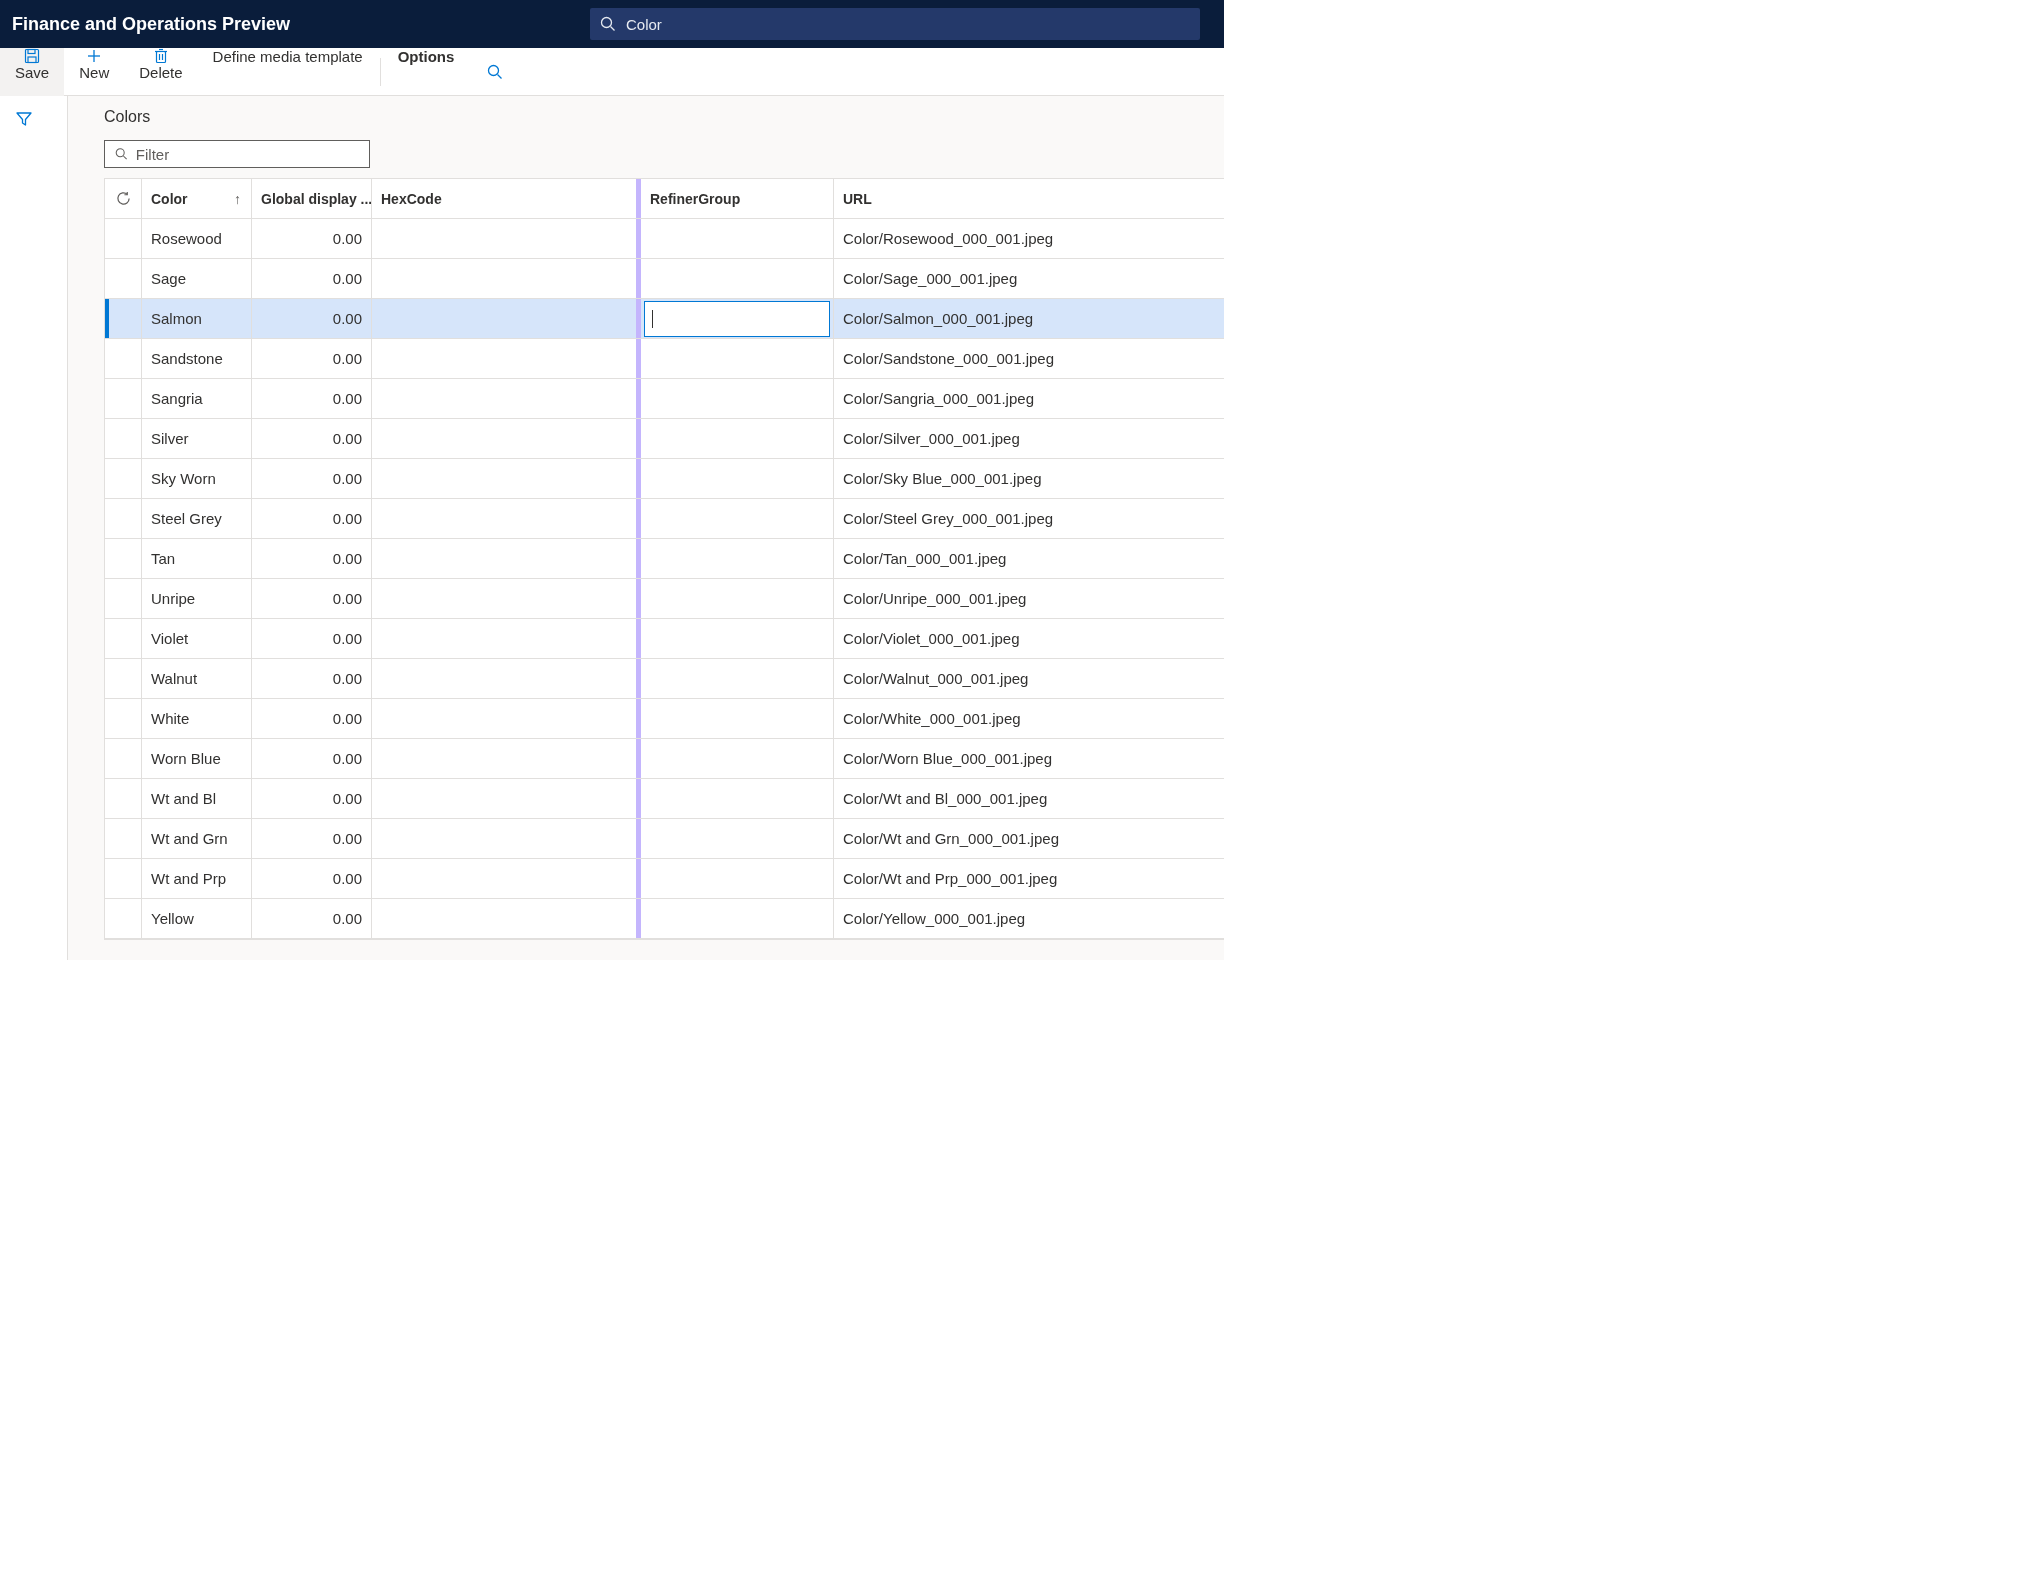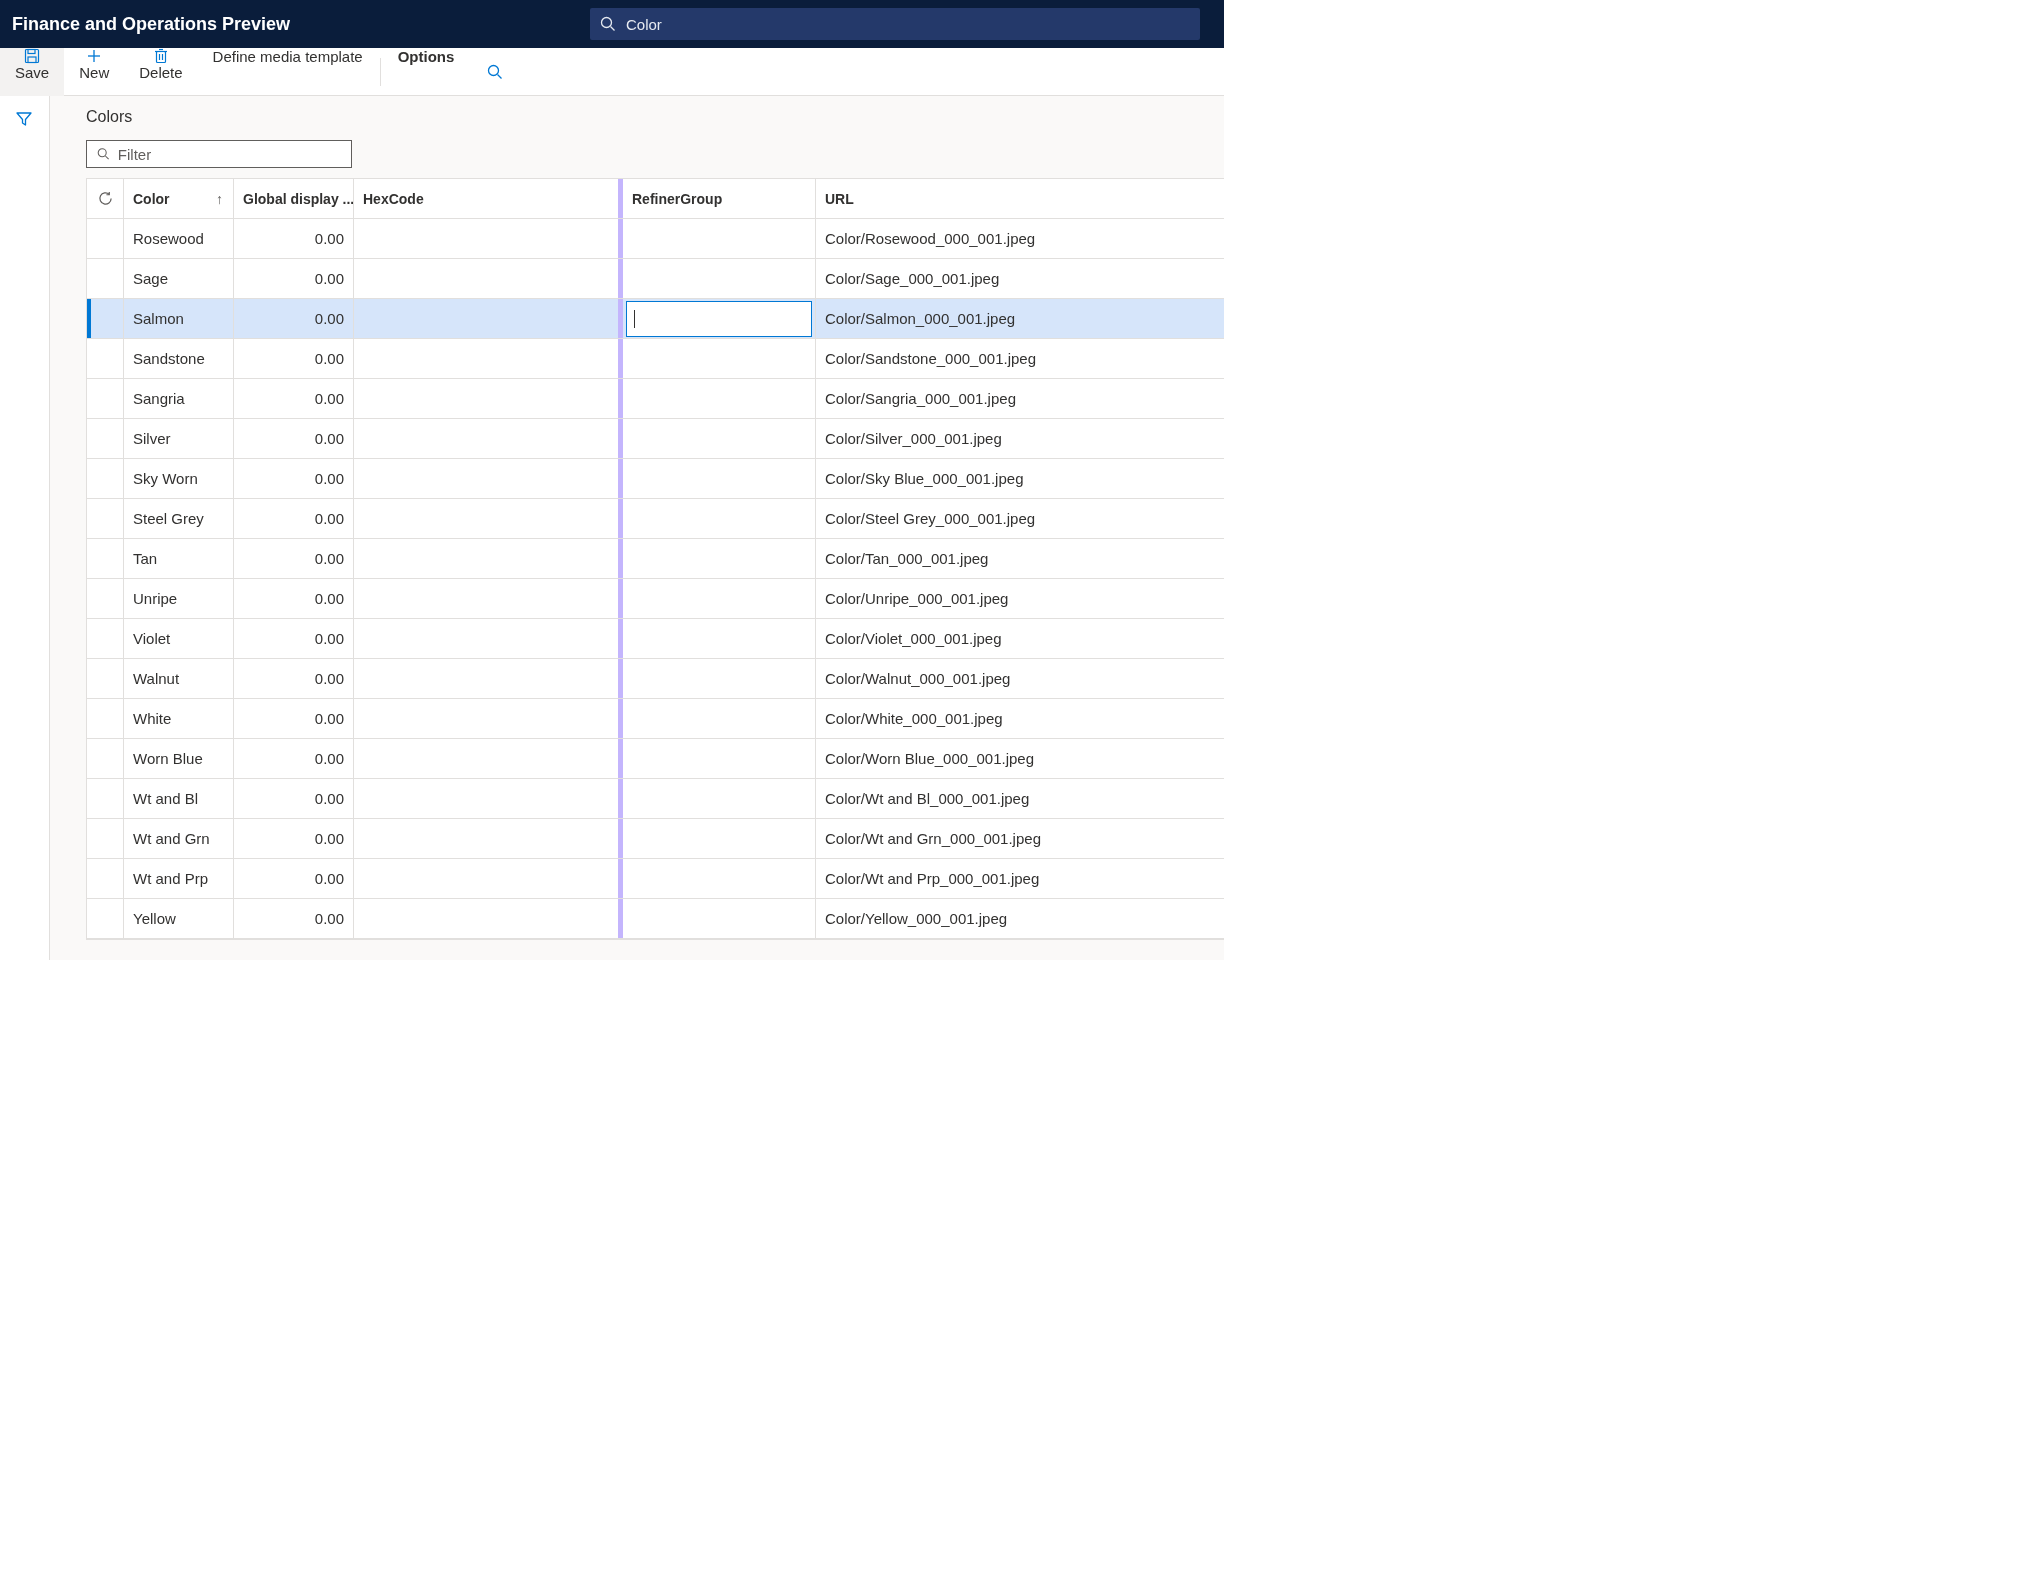--- a/index.html
+++ b/index.html
@@ -82,20 +82,21 @@
     .action-search-icon {
       height: 48px;
       display: flex;
       align-items: center;
       padding: 0 18px;
       cursor: pointer;
     }
     .content-area {
       display: flex;
       height: calc(100% - 96px);
+      gap: 18px;
     }
     .left-rail {
       width: 49px;
       padding-top: 14px;
       display: flex;
       justify-content: center;
       border-right: 1px solid transparent;
     }
     .main-content {
       flex: 1;

